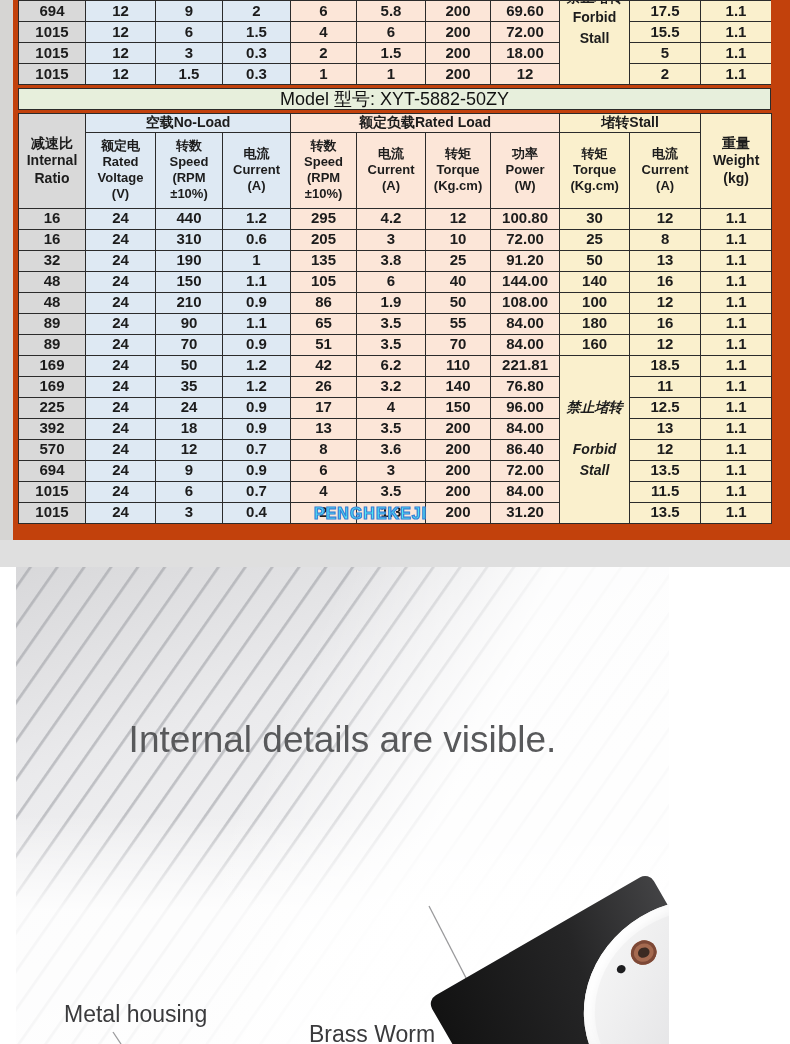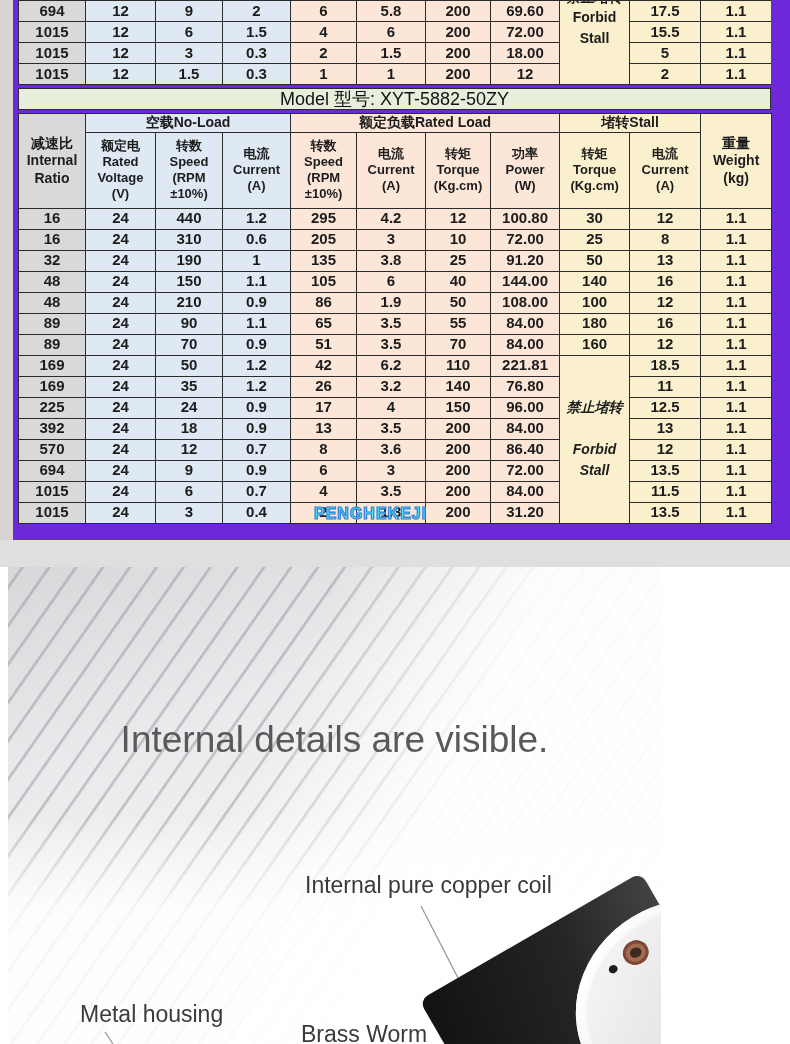--- a/index.html
+++ b/index.html
@@ -1,21 +1,21 @@
 <!DOCTYPE html>
 <html><head>
 <meta charset="utf-8">
 <style>
   html,body{margin:0;padding:0;background:#fff;}
   #screen{position:relative;width:790px;height:1044px;overflow:hidden;
           font-family:"Liberation Sans","DejaVu Sans",sans-serif;}
 
   
   .section-tables{position:absolute;left:0;top:0;width:790px;height:540px;
-                  background:#6d28d9;}
+                  background:#c2410c;}
   .left-strip{position:absolute;left:0;top:0;width:13px;height:540px;background:#d6d5d3;}
   .tbl-wrap{position:absolute;left:18px;top:0;width:753px;}
 
   table.spec{border-collapse:collapse;table-layout:fixed;width:753px;}
   table.spec td,table.spec th{border:1.5px solid #2b2b2b;text-align:center;
       vertical-align:middle;padding:0;font-weight:700;font-size:15px;color:#1c1c1c;
       white-space:pre-line;line-height:1.25;overflow:hidden;}
   .gray{background:#d9d9d9;}
   .blue{background:#dee9f3;}
   .pink{background:#fce6d8;}
@@ -36,33 +36,33 @@
   #main-table .merged{font-size:14px;line-height:1.5;font-style:italic;}
 
   .watermark{position:absolute;left:314px;top:505px;font-size:16px;font-weight:700;
       letter-spacing:1px;color:#4fe6f2;-webkit-text-stroke:1.2px #3a82d8;
       text-shadow:0 0 1px #3a82d8;}
 
   
   .band{position:absolute;left:0;top:540px;width:790px;height:27px;background:#dfdfdf;}
 
   
-  .section-photo{position:absolute;left:8px;top:567px;width:653px;height:477px;overflow:hidden;
+  .section-photo{position:absolute;left:16px;top:567px;width:653px;height:477px;overflow:hidden;
      background:
        linear-gradient(115deg, rgba(255,255,255,0) 38%, rgba(255,255,255,0.92) 62%),
        linear-gradient(to bottom, rgba(255,255,255,0) 52%, rgba(255,255,255,0.85) 72%),
        repeating-linear-gradient(125deg, rgba(148,150,156,0) 0px, rgba(148,150,156,0) 10px,
            rgba(148,150,156,0.5) 11px, rgba(148,150,156,0.5) 12.5px, rgba(148,150,156,0) 14px, rgba(148,150,156,0) 22px),
        linear-gradient(160deg,#d8d8da 0%,#eaeaec 30%,#f6f6f7 70%,#f1f1f2 100%);}
 
   .photo-heading{position:absolute;left:0;top:152px;width:100%;text-align:center;
       font-size:37px;color:#58595b;letter-spacing:0px;}
   .label{position:absolute;font-size:23px;color:#3a3a3c;}
   .label-coil{left:297px;top:305px;}
-  .label-housing{left:48px;top:434px;margin-left:24px;}
+  .label-housing{left:48px;top:434px;}
   .label-worm{left:293px;top:454px;}
 
   .lines-svg{position:absolute;left:0;top:0;width:790px;height:477px;z-index:0;}
 
   
   .motor-red{position:absolute;left:470px;top:438px;width:30px;height:85px;background:#cf3a43;
       transform:rotate(-32deg);border-radius:6px;z-index:1;}
   .motor-wire{position:absolute;left:452px;top:416px;width:100px;height:108px;
       border:12px solid #151515;border-radius:50%;transform:rotate(-15deg);z-index:2;}
   .motor-body{position:absolute;left:436px;top:358px;width:256px;height:168px;
@@ -431,21 +431,20 @@
 
   <div class="section-photo">
 
     <svg class="lines-svg" viewBox="0 0 790 477" xmlns="http://www.w3.org/2000/svg">
       <line x1="413" y1="339" x2="484" y2="477" stroke="#9a9a9c" stroke-width="1.3"></line>
       <line x1="97" y1="465" x2="105" y2="477" stroke="#9a9a9c" stroke-width="1.3"></line>
     </svg>
 
     <div class="photo-heading">Internal details are visible.</div>
 
-    <div class="label label-coil">Internal pure copper coil</div>
     <div class="label label-housing">Metal housing</div>
     <div class="label label-worm">Brass Worm</div>
 
     <div class="motor-red"></div>
     <div class="motor-wire"></div>
     <div class="motor-body"></div>
     <div class="motor-face">
       <div class="motor-face-inner">
         <div class="shaft-hole"></div>
         <div class="screw screw-top"></div>

